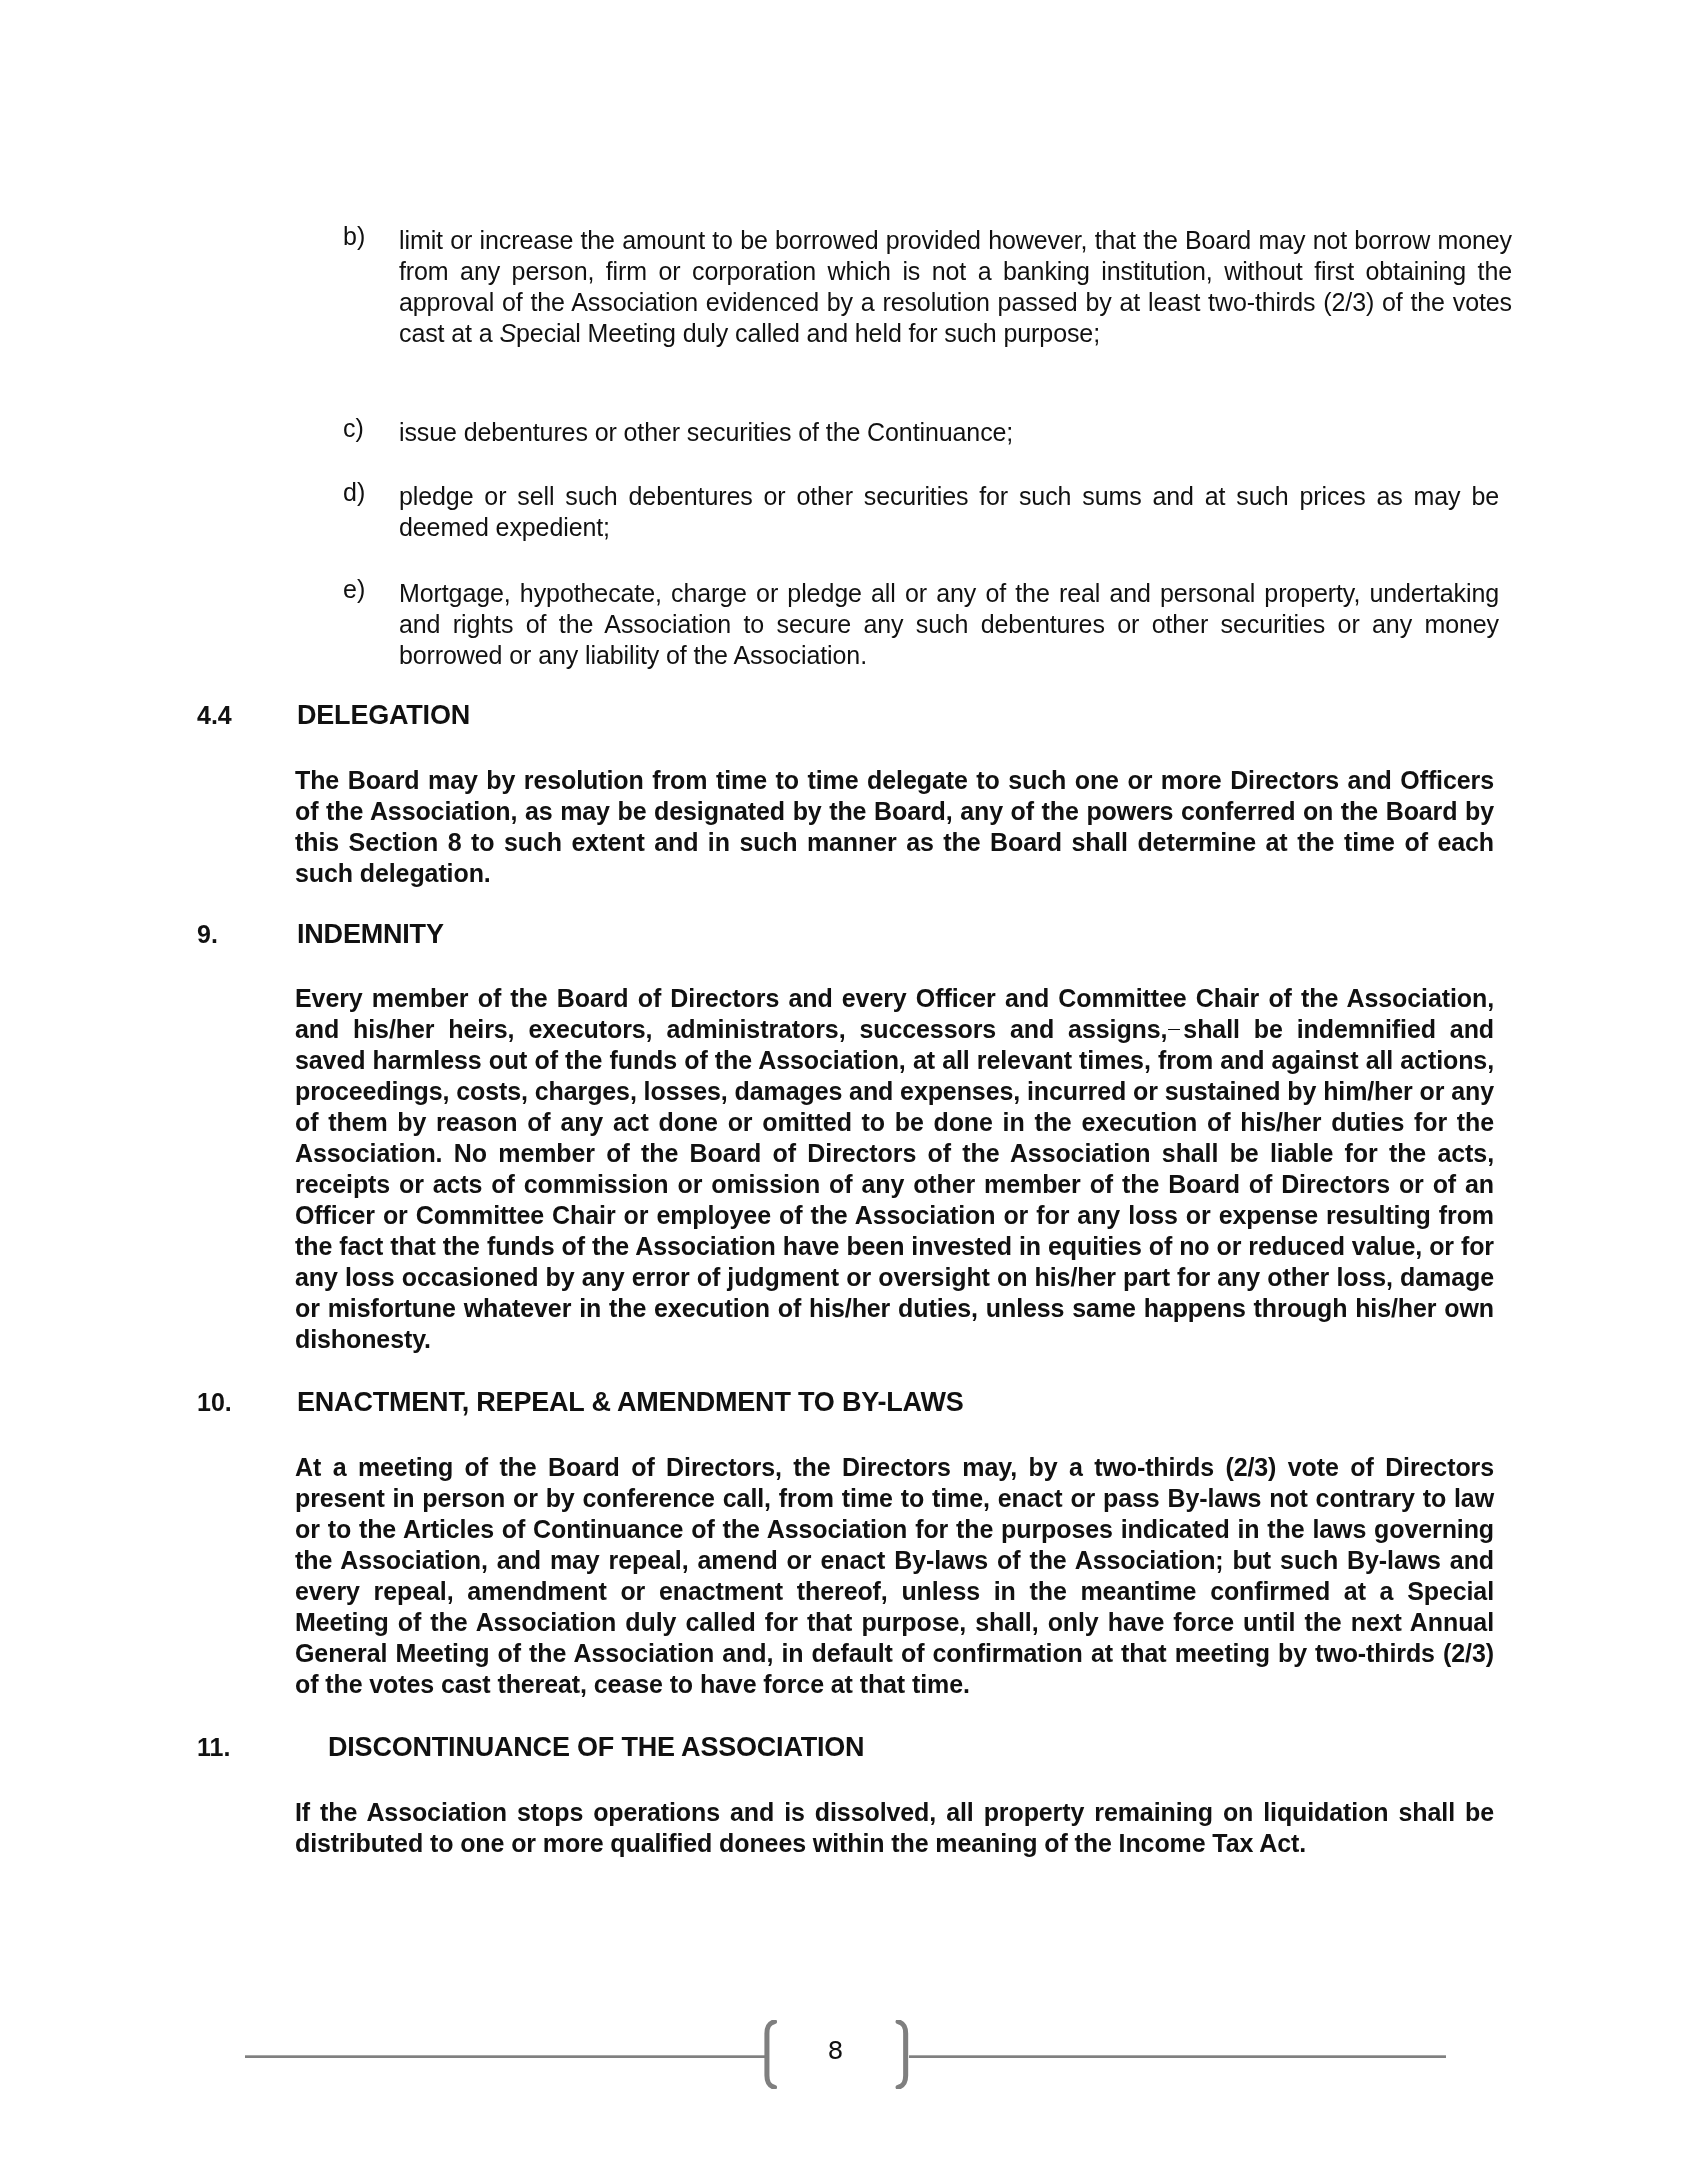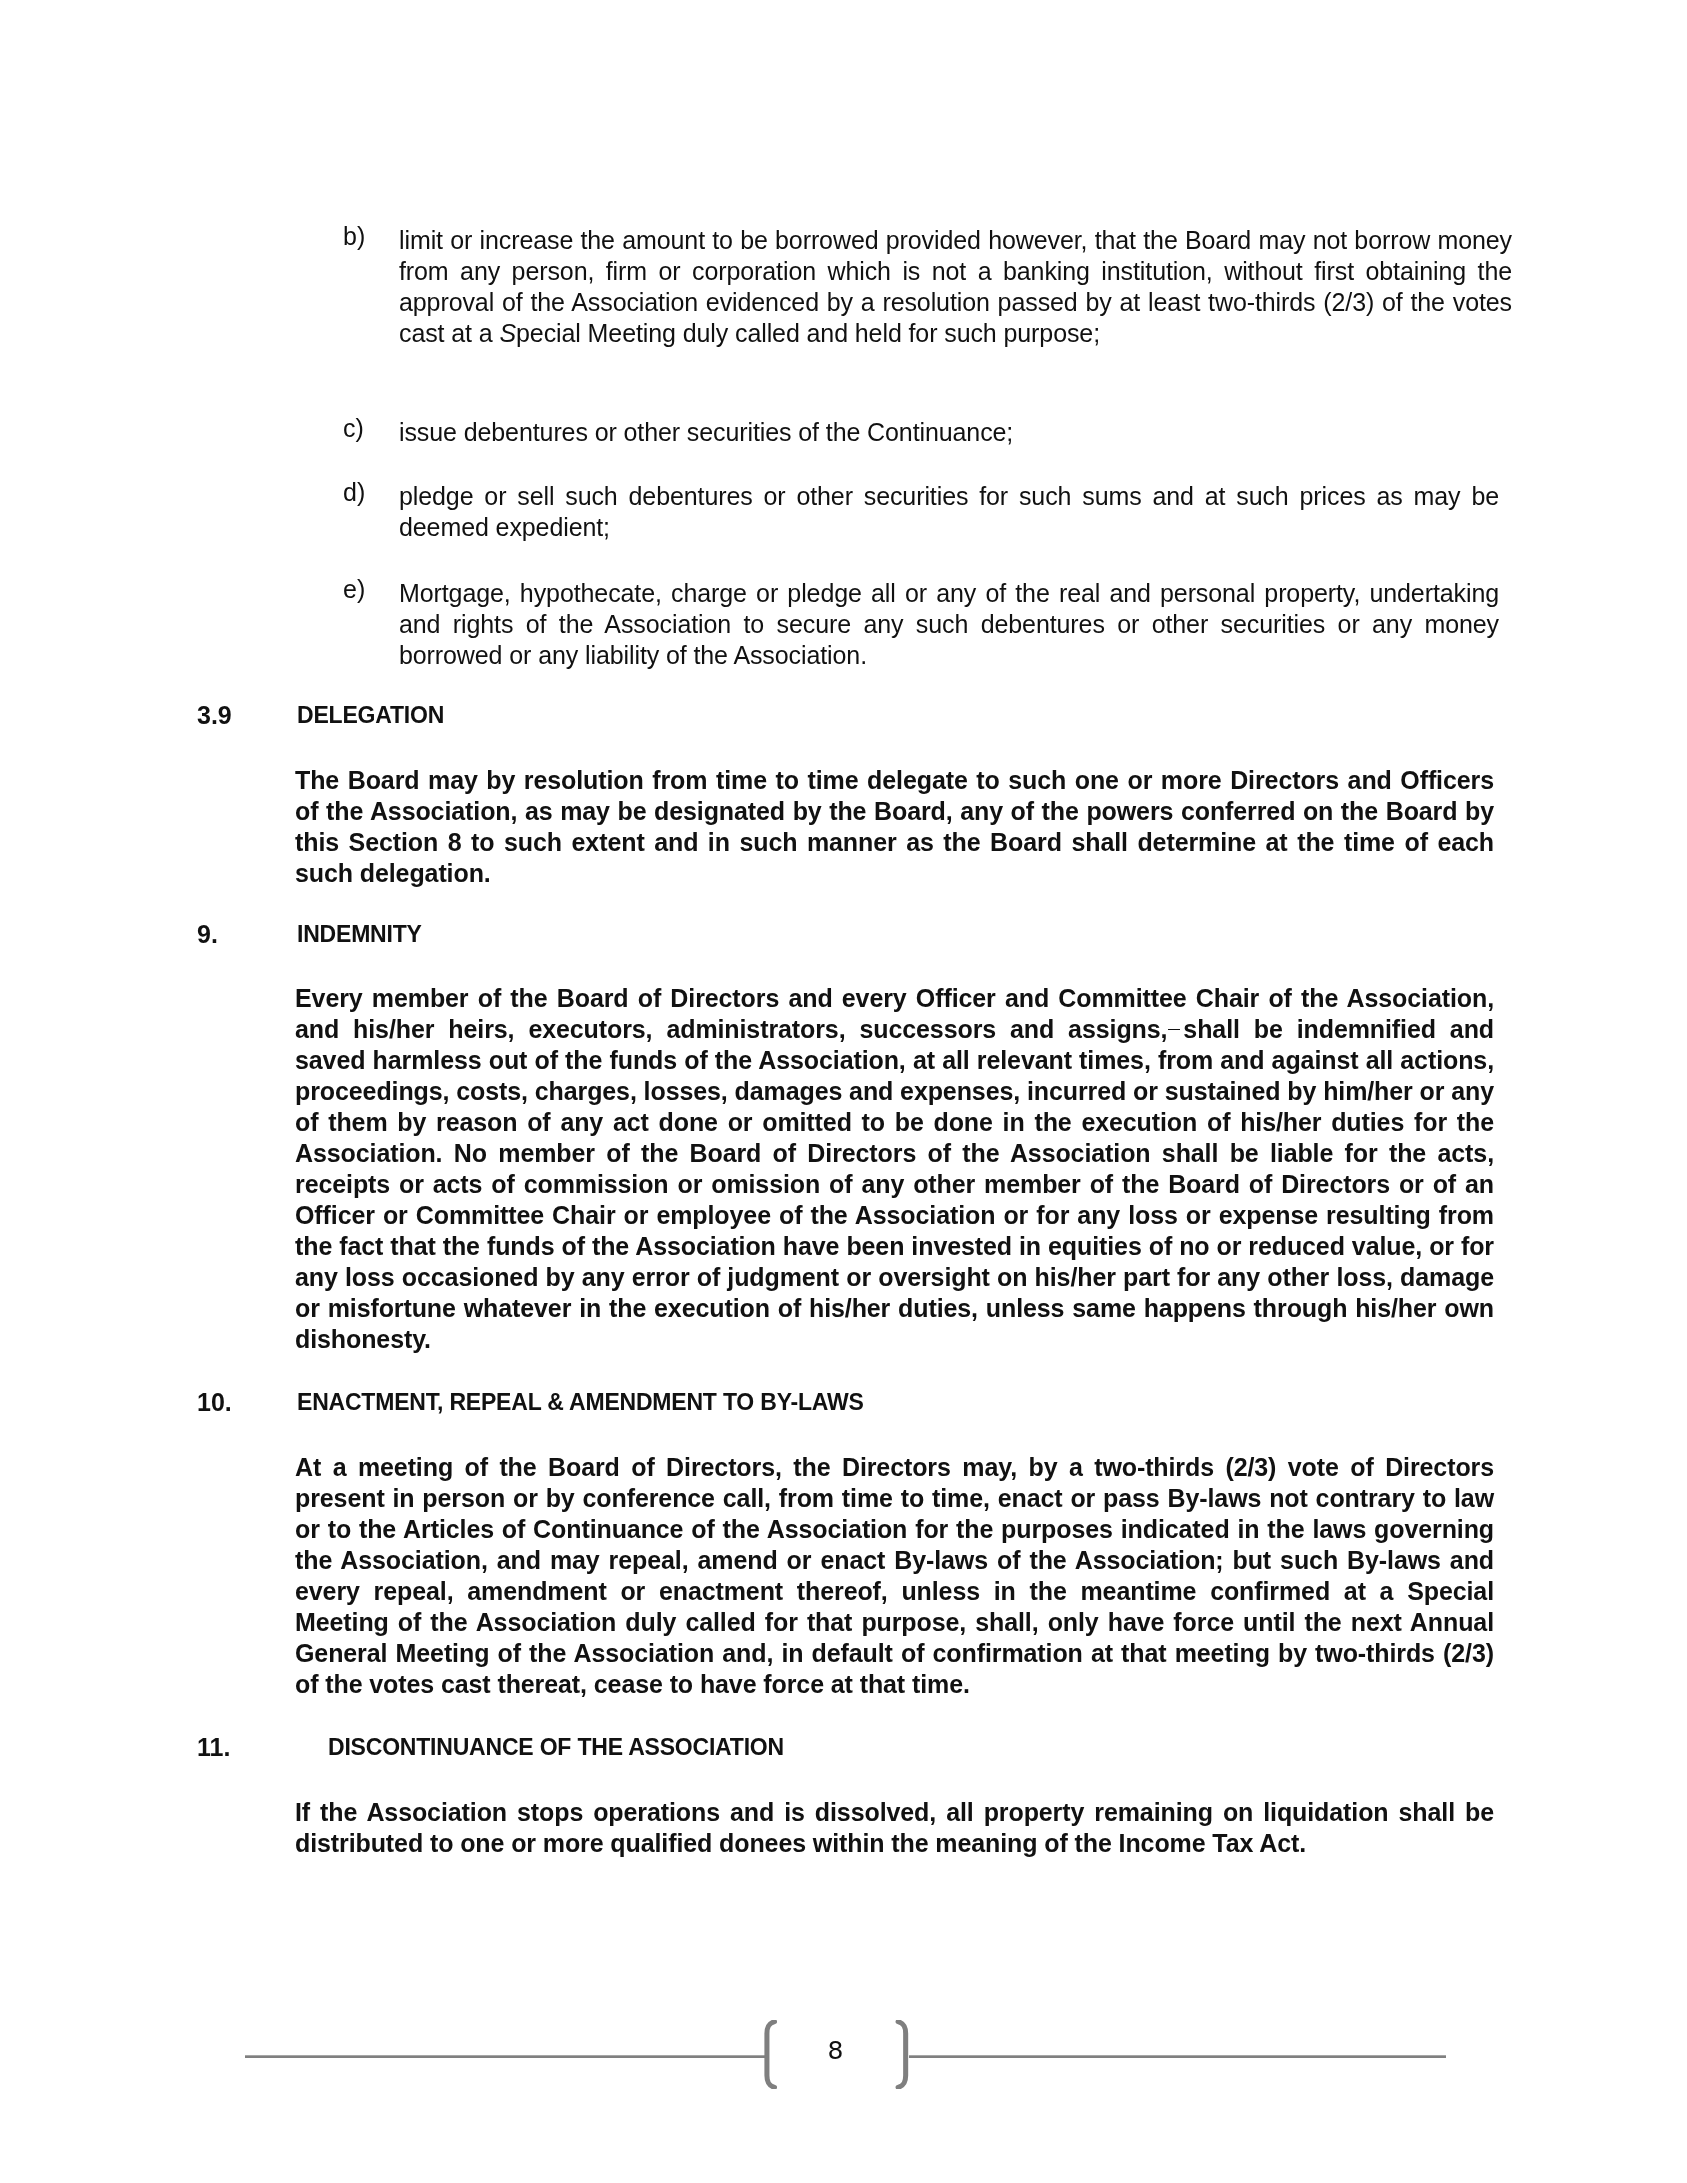--- a/index.html
+++ b/index.html
@@ -11,21 +11,21 @@
   .text {
     font-size: 25px; line-height: 31px; text-align: justify;
     text-align-last: left; position: absolute; margin: 4px;
     letter-spacing: -0.1px;
   }
   .list-item { position: absolute; left: 0; width: 1687px; }
   .marker { position: absolute; left: 343px; font-size: 25px; line-height: 31px; }
   .list-text { left: 395px; width: 1100px; }
   .list-text.wide { width: 1113px; }
   .section-num { position: absolute; left: 197px; font-size: 25px; font-weight: bold; line-height: 31px; }
-  .section-title { position: absolute; left: 297px; font-size: 23px; font-weight: bold; line-height: 31px; letter-spacing: -0.2px; }
+  .section-title { position: absolute; left: 297px; font-size: 27px; font-weight: bold; line-height: 31px; letter-spacing: -0.2px; }
   .body-text { left: 291px; width: 1199px; font-weight: bold; }
   .italic { font-style: italic; }
   .struck { display: inline-block; width: 11.8px; height: 0; border-top: 1.7px solid #111; vertical-align: 7.6px; margin-left: 0.8px; margin-right: 3.4px; }
 
   .footer-line { position: absolute; height: 3.4px; background: #808080; top: 2055px; border-top: 0.8px solid #a6a6a6; box-sizing: border-box; }
   .bracket { position: absolute; top: 2020px; width: 18.6px; height: 69px; }
   .page-number {
     position: absolute; top: 2032px; left: 810px; width: 51px; text-align: center;
     font-family: "DejaVu Sans", sans-serif; font-size: 25px; line-height: 37px; color: #111;
   }
@@ -49,21 +49,21 @@
     <span class="marker">d)</span>
     <p class="text list-text">pledge or sell such debentures or other securities for such sums and at such prices as may be deemed expedient;</p>
   </div>
 
   <div class="list-item" style="top:574px;">
     <span class="marker">e)</span>
     <p class="text list-text">Mortgage, hypothecate, charge or pledge all or any of the real and personal property, undertaking and rights of the Association to secure any such debentures or other securities or any money borrowed or any liability of the Association.</p>
   </div>
 
   <div>
-    <span class="section-num" style="top:700px;">3.9</span>
+    <span class="section-num" style="top:700px;">4.4</span>
     <span class="section-title" style="top:700px;">DELEGATION</span>
     <p class="text body-text" style="top:761px;">The Board may by resolution from time to time delegate to such one or more Directors and Officers of the Association, as may be designated by the Board, any of the powers conferred on the Board by this Section 8 to such extent and in such manner as the Board shall determine at the time of each such delegation.</p>
   </div>
 
   <div>
     <span class="section-num" style="top:919px;">9.</span>
     <span class="section-title" style="top:919px;">INDEMNITY</span>
     <p class="text body-text" style="top:979px;"><span>Every member of the Board of Directors and every Officer and Committee Chair of the Association, and his/her heirs, executors, administrators, successors and assigns,</span><span class="struck"></span><span>shall be indemnified and saved harmless out of the funds of the Association, at all relevant times, from and against all actions, proceedings, costs, charges, losses, damages and expenses, incurred or sustained by him/her or any of them by reason of any act done or omitted to be done in the execution of his/her duties for the Association. No member of the Board of Directors of the Association shall be liable for the acts, receipts or acts of commission or omission of any other member of the Board of Directors or of an Officer or Committee Chair or employee of the Association or for any loss or expense resulting from the fact that the funds of the Association have been invested in equities of no or reduced value, or for any loss occasioned by any error of judgment or oversight on his/her part for any other loss, damage or misfortune whatever in the execution of his/her duties, unless same happens through his/her own dishonesty.</span></p>
   </div>
 

